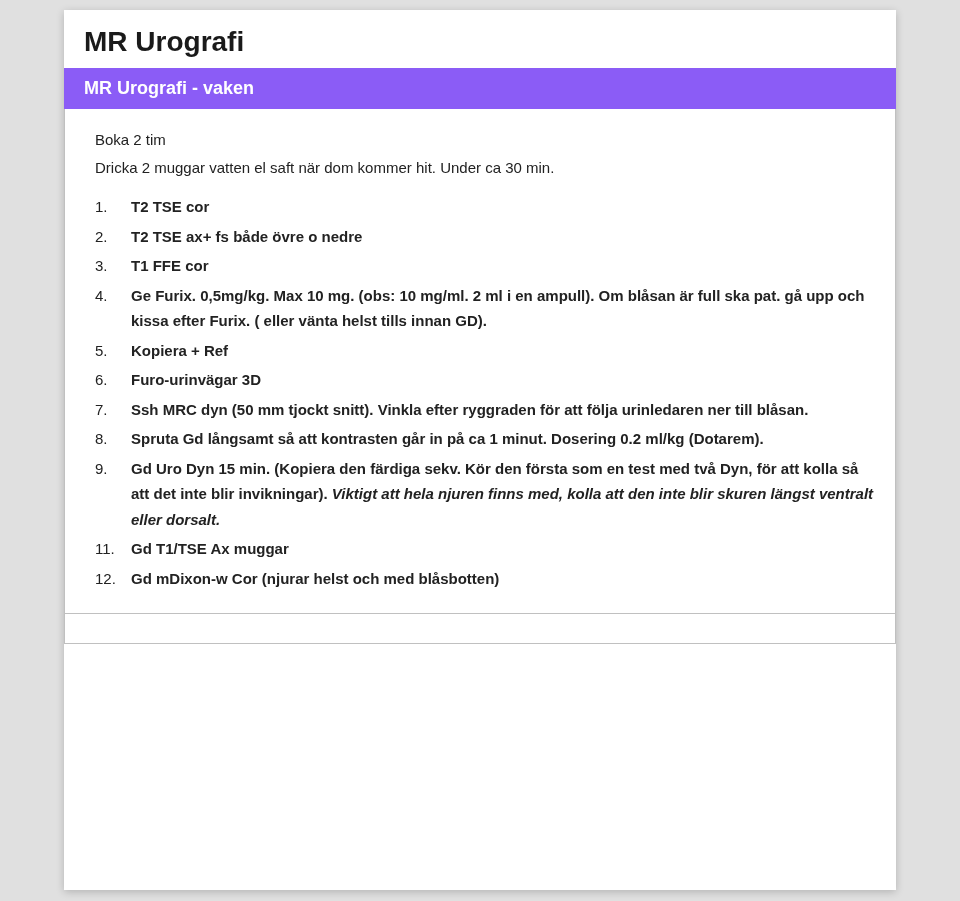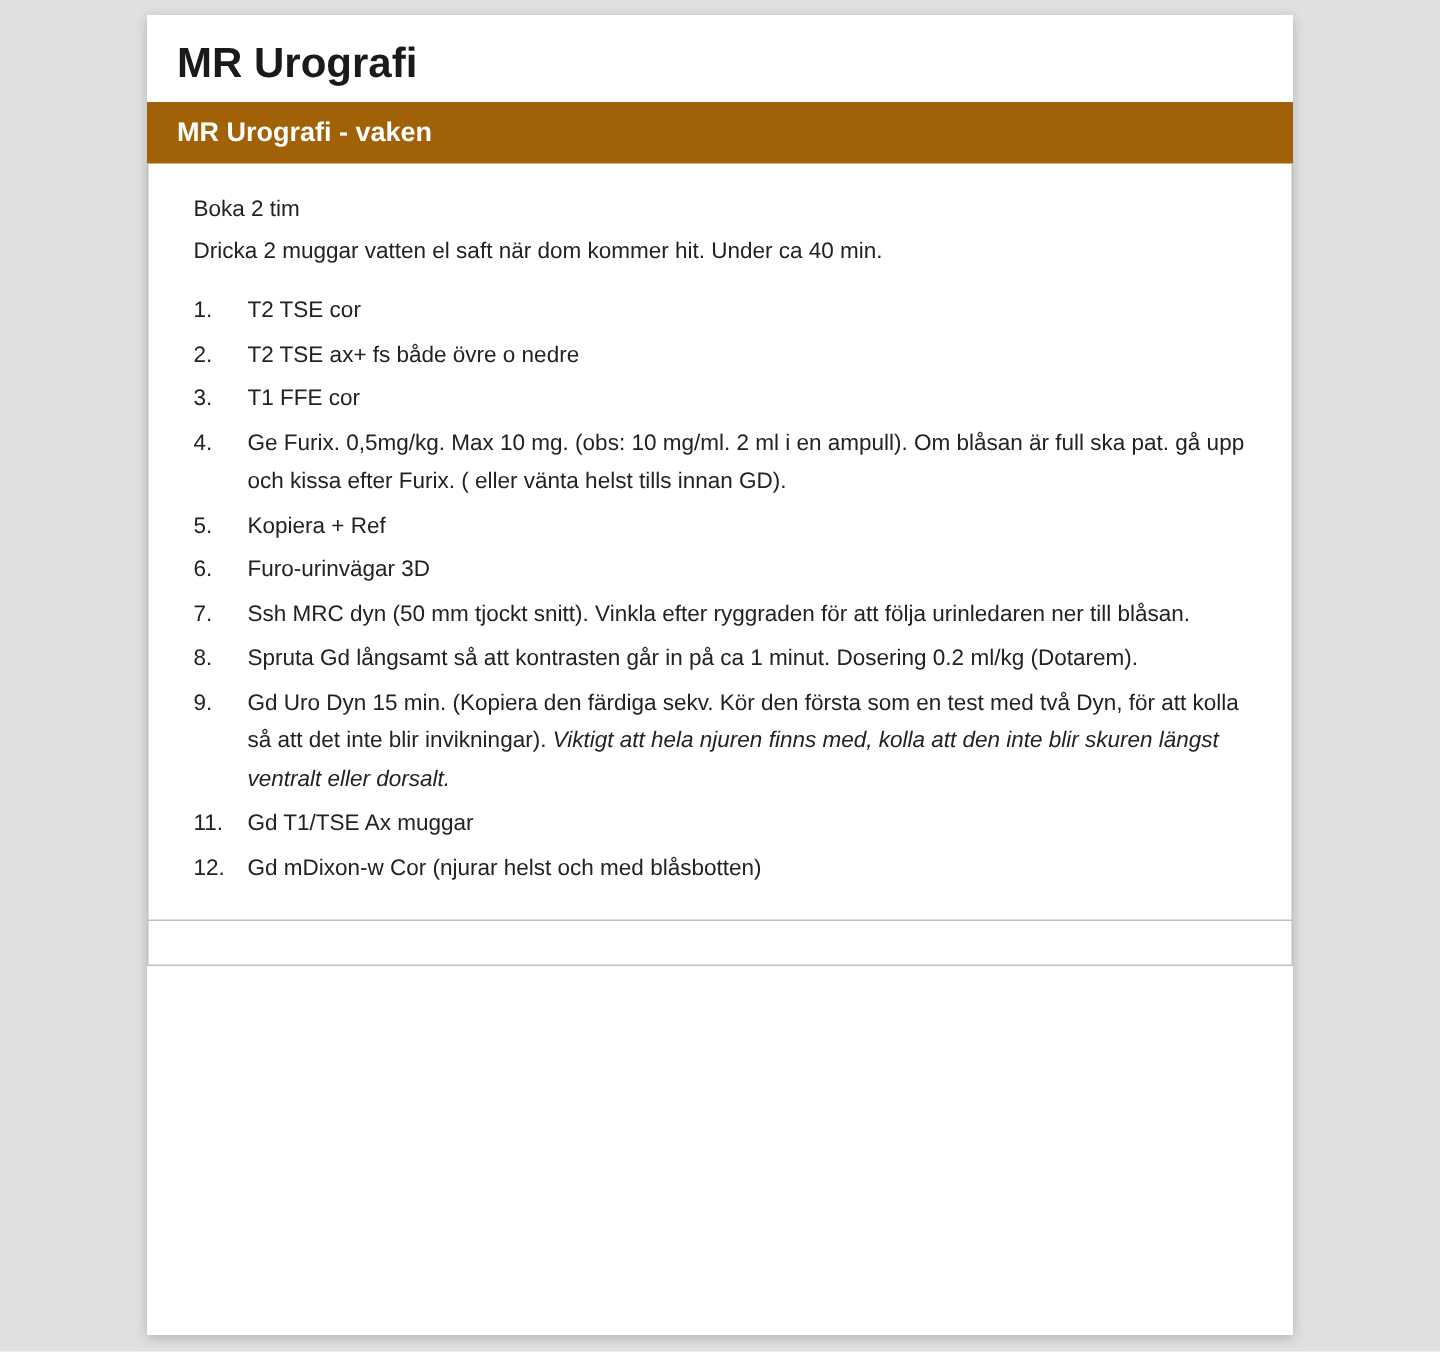--- a/index.html
+++ b/index.html
@@ -13,35 +13,35 @@
       font-family: Arial, sans-serif;
       display: flex;
       justify-content: center;
       align-items: flex-start;
       min-height: 901px;
       padding: 10px;
     }
 
     .page-container {
       background: #ffffff;
-      width: 764px;
+      width: 832px;
       min-height: 880px;
       padding: 0;
       box-shadow: 0 2px 8px rgba(0,0,0,0.2);
     }
 
     .page-title {
       font-size: 28px;
       font-weight: bold;
       color: #1a1a1a;
       padding: 16px 20px 10px 20px;
     }
 
     .section-header {
-      background-color: #a16207;
+      background-color: #8b5cf6;
       color: #ffffff;
       font-size: 18px;
       font-weight: bold;
       padding: 10px 20px;
       margin-bottom: 0;
     }
 
     .content-area {
       padding: 18px 20px 18px 30px;
       border: 1px solid #c0c0c0;
@@ -74,20 +74,21 @@
     }
 
     .numbered-list li .num {
       min-width: 36px;
       font-weight: normal;
       color: #222;
     }
 
     .numbered-list li .text {
       flex: 1;
+      font-weight: bold;
     }
 
     .italic {
       font-style: italic;
     }
 
     .footer-space {
       height: 30px;
       border: 1px solid #c0c0c0;
       border-top: none;
@@ -99,21 +100,21 @@
 <div class="page-container">
 
   <div class="page-title">MR Urografi</div>
 
   <div class="section-header">MR Urografi - vaken</div>
 
   <div class="content-area">
 
     <div class="intro-text">
       <p>Boka 2 tim</p>
-      <p>Dricka 2 muggar vatten el saft när dom kommer hit. Under ca 40 min.</p>
+      <p>Dricka 2 muggar vatten el saft när dom kommer hit. Under ca 30 min.</p>
     </div>
 
     <ol class="numbered-list">
 
       <li>
         <span class="num">1.</span>
         <span class="text">T2 TSE cor</span>
       </li>
 
       <li>

